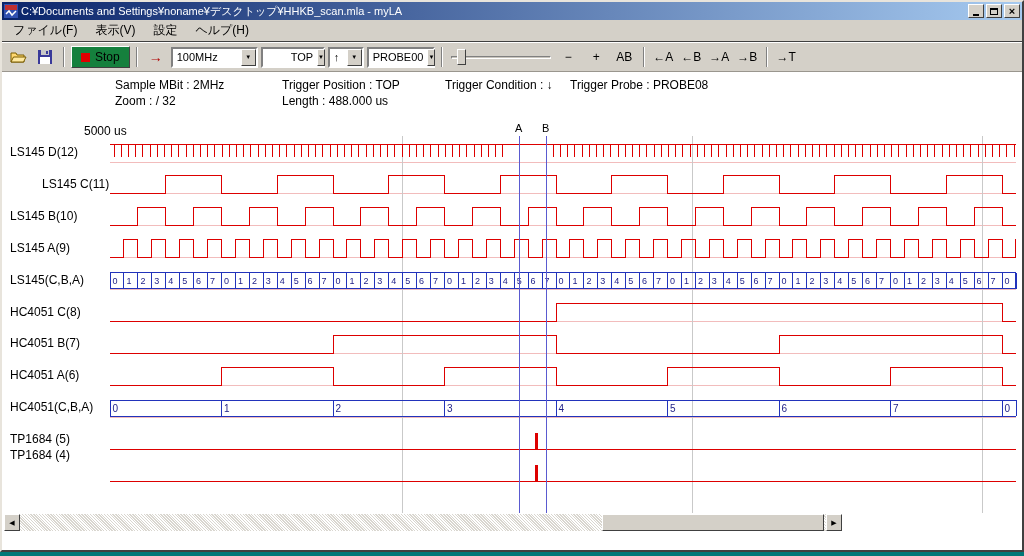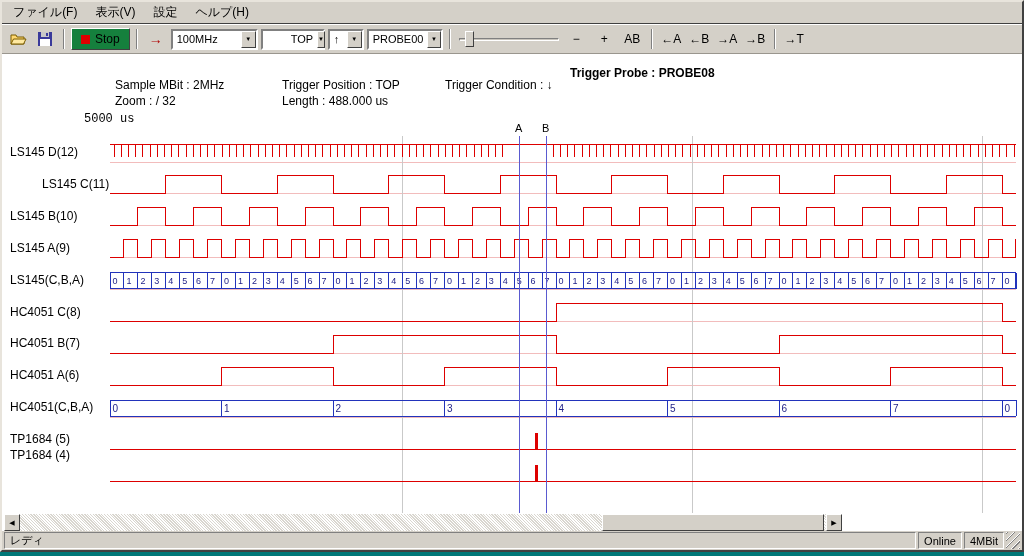--- a/index.html
+++ b/index.html
@@ -53,21 +53,21 @@
     background:#15803d; border:1px solid; border-color:#fff #404040 #404040 #fff;
   }
   .stop-btn{ height:22px; display:flex; align-items:center; gap:5px; padding:0 9px; font-size:12px; }
   .stop-sq{ width:9px; height:9px; background:#e00000; display:inline-block; }
   .run-btn{ color:#b00000; font-weight:bold; font-size:14px; }
   .combo{ height:21px; display:flex; align-items:stretch; background:#fff;
           border:2px solid; border-color:#808080 #fff #fff #808080; }
   .combo-val{ display:flex; align-items:center; padding:0 4px; font-size:11px; flex:1; white-space:nowrap; }
   .combo-arrow{ width:15px; background:#d4d0c8; border:1px solid; border-color:#fff #404040 #404040 #fff;
                 display:flex; align-items:center; justify-content:center; font-size:6px; }
-  .w-clock{width:87px;} .w-pos{width:64px;padding-left:24px;} .w-edge{width:36px;} .w-probe{width:76px;}
+  .w-clock{width:87px;} .w-pos{width:64px;padding-left:24px;} .w-edge{width:36px;} .w-probe{width:68px;}
   .slider{ position:relative; width:104px; height:22px; }
   .slider-groove{ position:absolute; left:2px; right:2px; top:10px; height:3px;
                   border:1px solid; border-color:#808080 #fff #fff #808080; background:#c8c4bc; }
   .slider-thumb{ position:absolute; left:8px; top:3px; width:9px; height:16px;
                  background:#d4d0c8; border:1px solid; border-color:#fff #404040 #404040 #fff; }
   .navbtn{ min-width:25px; height:22px; display:flex; align-items:center; justify-content:center;
            font-size:12px; color:#000; }
   
   .client{ flex:1; background:#fff; position:relative; border-top:1px solid #fff; }
   .info-text{ position:absolute; font-size:12px; color:#000; white-space:nowrap; z-index:2; }
@@ -91,20 +91,41 @@
             padding:0 5px; display:flex; align-items:center; white-space:nowrap; }
   .sb-ready{ flex:1; }
   .sb-grip{ width:14px; border:none;
             background:repeating-linear-gradient(135deg,#fff 0 1px,#808080 1px 2px,#d4d0c8 2px 5px); }
 </style>
 </head>
 <body>
 
 <div class="window">
 
+  <div class="titlebar">
+    <span style="display:flex;">
+      <svg width="14" height="14">
+          <rect x="0" y="0" width="14" height="14" fill="#3050b0"></rect>
+          <rect x="1" y="1" width="12" height="5" fill="#c03030"></rect>
+          <path d="M2 10 L5 7 L8 11 L12 7" stroke="#fff" fill="none" stroke-width="1.5"></path>
+        </svg>
+    </span>
+    <span class="title-text">C:¥Documents and Settings¥noname¥デスクトップ¥HHKB_scan.mla - myLA</span>
+    <span class="win-btns">
+      <span class="wbtn">
+          <span class="glyph-min"></span>
+        </span>
+      <span class="wbtn">
+          <span class="glyph-max"></span>
+        </span>
+      <span class="wbtn">
+          <span class="glyph-close">×</span>
+        </span>
+    </span>
+  </div>
 
   <div class="menubar">
     <span class="menu-item">ファイル(F)</span>
     <span class="menu-item">表示(V)</span>
     <span class="menu-item">設定</span>
     <span class="menu-item">ヘルプ(H)</span>
   </div>
 
   <div class="toolbar">
     <span class="tbtn">
@@ -156,34 +177,28 @@
     <span class="navbtn">←A</span>
     <span class="navbtn">←B</span>
     <span class="navbtn">→A</span>
     <span class="navbtn">→B</span>
     <span class="sep"></span>
     <span class="navbtn">→T</span>
   </div>
 
   <div class="client"></div>
 
-  <div class="statusbar">
-    <span class="sb-pane sb-ready">レディ</span>
-    <span class="sb-pane">Online</span>
-    <span class="sb-pane">4MBit</span>
-    <span class="sb-pane sb-grip"></span>
-  </div>
 
   <div class="info-text" style="left:113px; top:76px;">Sample MBit : 2MHz</div>
   <div class="info-text" style="left:280px; top:76px;">Trigger Position : TOP</div>
   <div class="info-text" style="left:443px; top:76px;">Trigger Condition : ↓</div>
-  <div class="info-text" style="left:568px; top:64px;font-weight:bold;">Trigger Probe : PROBE08</div>
+  <div class="info-text" style="left:568px; top:76px;">Trigger Probe : PROBE08</div>
   <div class="info-text" style="left:113px; top:92px;">Zoom : /  32</div>
   <div class="info-text" style="left:280px; top:92px;">Length : 488.000 us</div>
-  <div class="info-text" style="left:82px;  top:110px;font-family:Liberation Mono, monospace;">5000 us</div>
+  <div class="info-text" style="left:82px;  top:122px;">5000 us</div>
 
   <div id="channel-labels">
       <div class="channel-label" style="top: 143px;">LS145 D(12)</div>
       <div class="channel-label" style="top: 175px; margin-left: 32px;">LS145 C(11)</div>
       <div class="channel-label" style="top: 207px;">LS145 B(10)</div>
       <div class="channel-label" style="top: 239px;">LS145 A(9)</div>
       <div class="channel-label" style="top: 271px;">LS145(C,B,A)</div>
       <div class="channel-label" style="top: 303px;">HC4051 C(8)</div>
       <div class="channel-label" style="top: 334px;">HC4051 B(7)</div>
       <div class="channel-label" style="top: 366px;">HC4051 A(6)</div>

